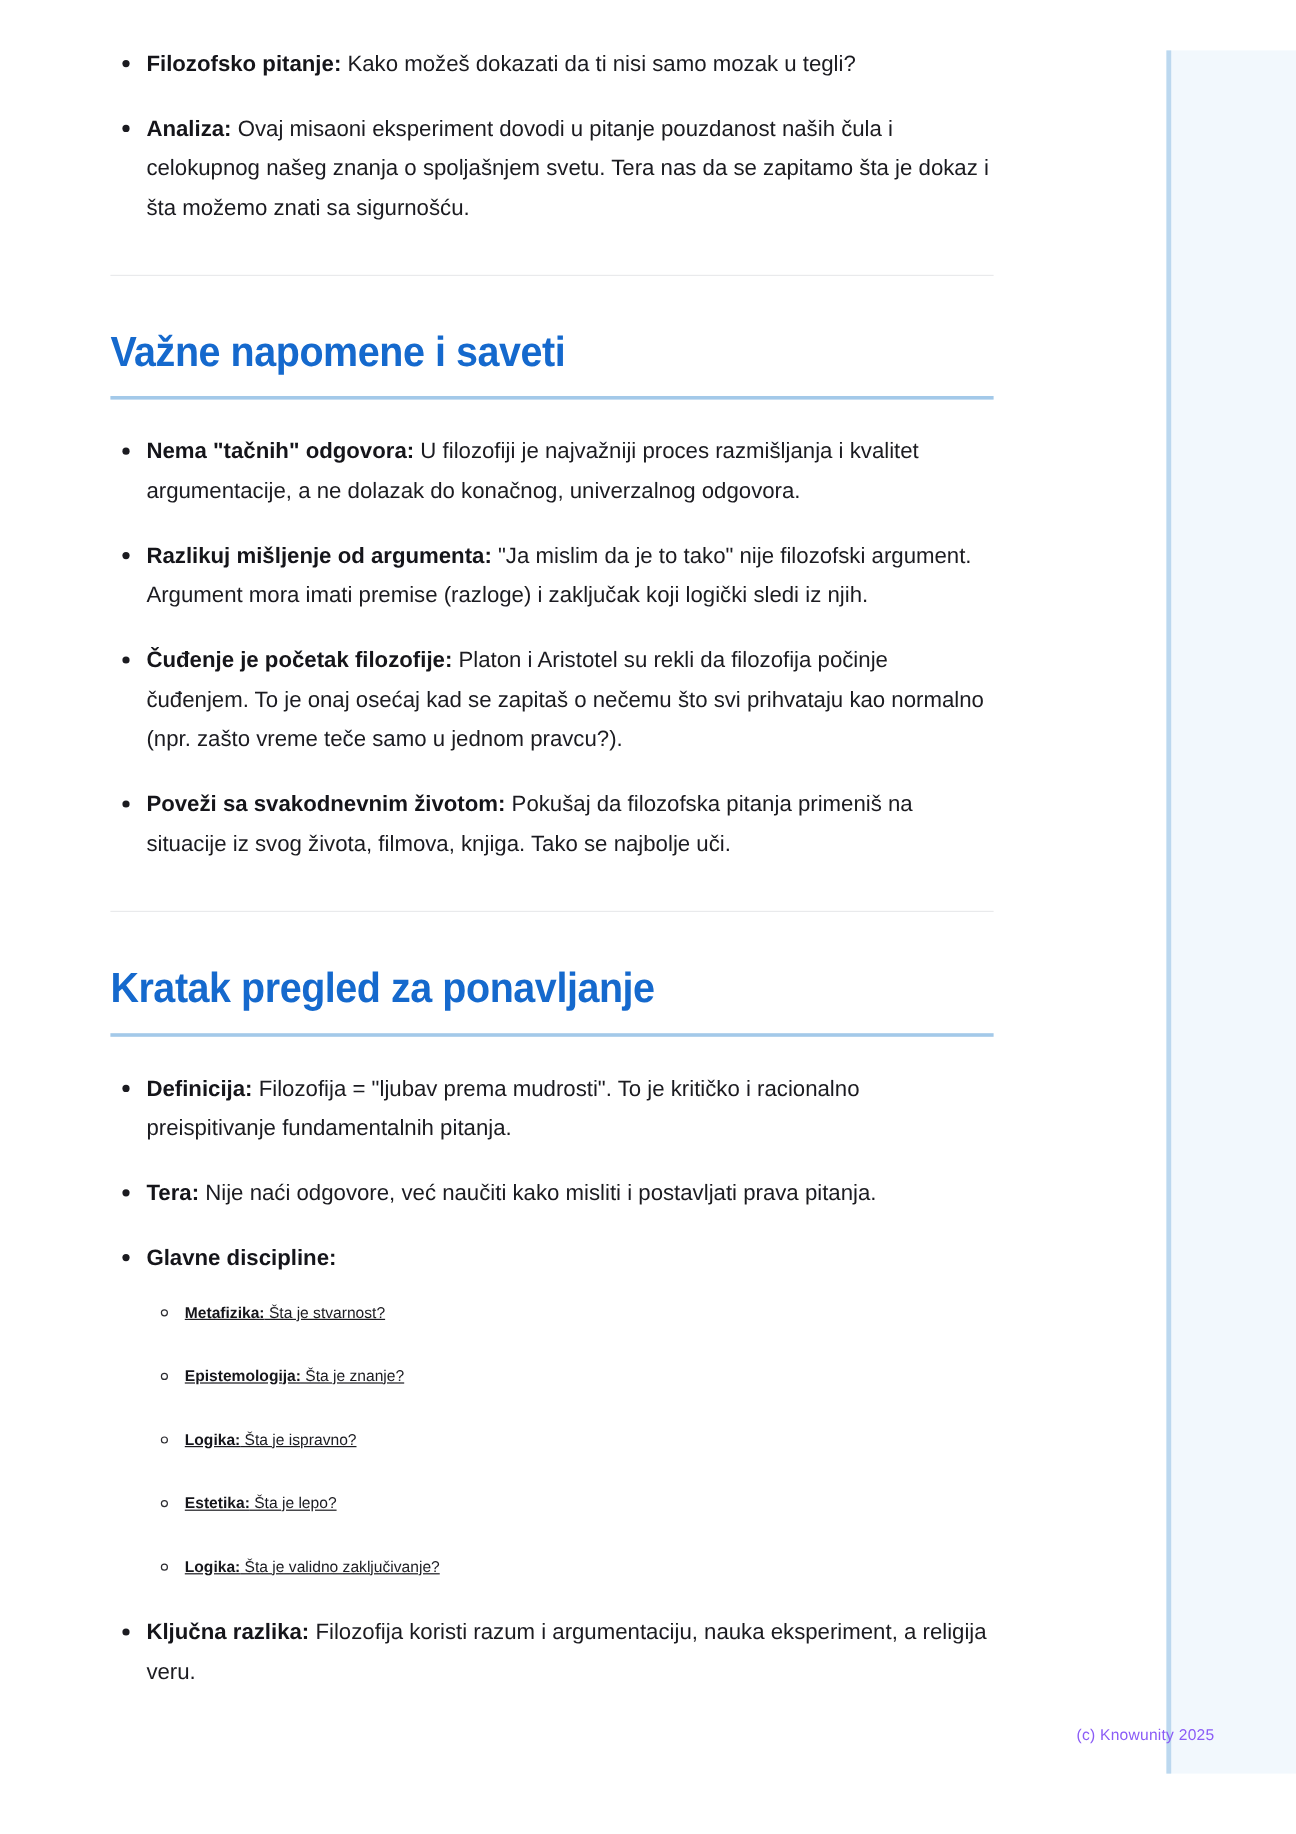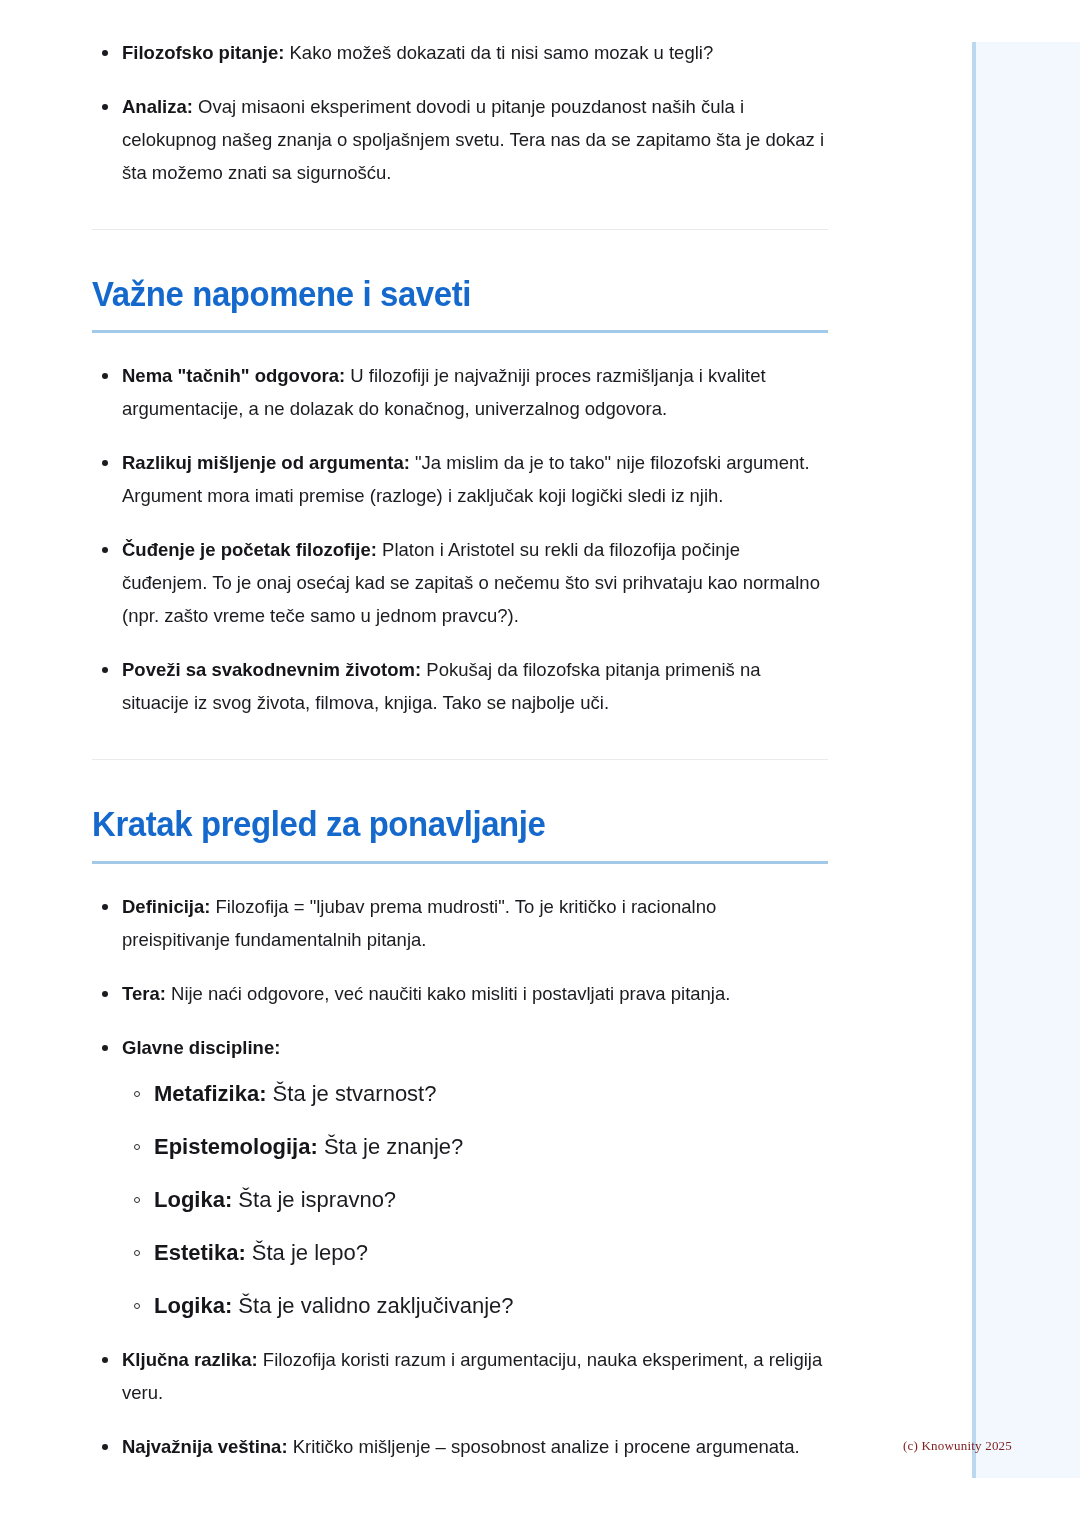--- a/index.html
+++ b/index.html
@@ -99,22 +99,23 @@
   
   ul.sub-bullets {
     list-style: none;
     margin: 14px 0 0 0;
     padding: 0;
   }
   ul.sub-bullets > li {
     position: relative;
     padding-left: 32px;
     margin: 0 0 21px 0;
-    font-size: 22px;
+    font-size: 13px;
     line-height: 32px;
+    text-decoration: underline;
   }
   ul.sub-bullets > li:last-child {
     margin-bottom: 0;
   }
   ul.sub-bullets > li::before {
     content: "";
     position: absolute;
     left: 12px;
     top: 13px;
     width: 6px;
@@ -133,23 +134,22 @@
   }
 
   
   .watermark {
     position: absolute;
     left: 0;
     top: 1438px;
     width: 1012px;
     text-align: right;
     font-size: 13px;
-    color: #7f1d1d;
+    color: #8b5cf6;
     letter-spacing: 0.2px;
-    font-family: Liberation Serif, serif;
   }
 </style>
 </head>
 <body>
 
 <div class="side-panel"></div>
 
 <div class="page">
 
   <ul class="bullets">
@@ -209,20 +209,17 @@
           <span class="lead">Estetika:</span><span> Šta je lepo?</span>
         </li>
         <li>
           <span class="lead">Logika:</span><span> Šta je validno zaključivanje?</span>
         </li>
       </ul>
     </li>
     <li>
       <span class="lead">Ključna razlika:</span><span> Filozofija koristi razum i argumentaciju, nauka eksperiment, a religija veru.</span>
     </li>
-    <li>
-      <span class="lead">Najvažnija veština:</span><span> Kritičko mišljenje – sposobnost analize i procene argumenata.</span>
-    </li>
   </ul>
 
 </div>
 
 <div class="watermark">(c) Knowunity 2025</div>
 
 </body></html>

